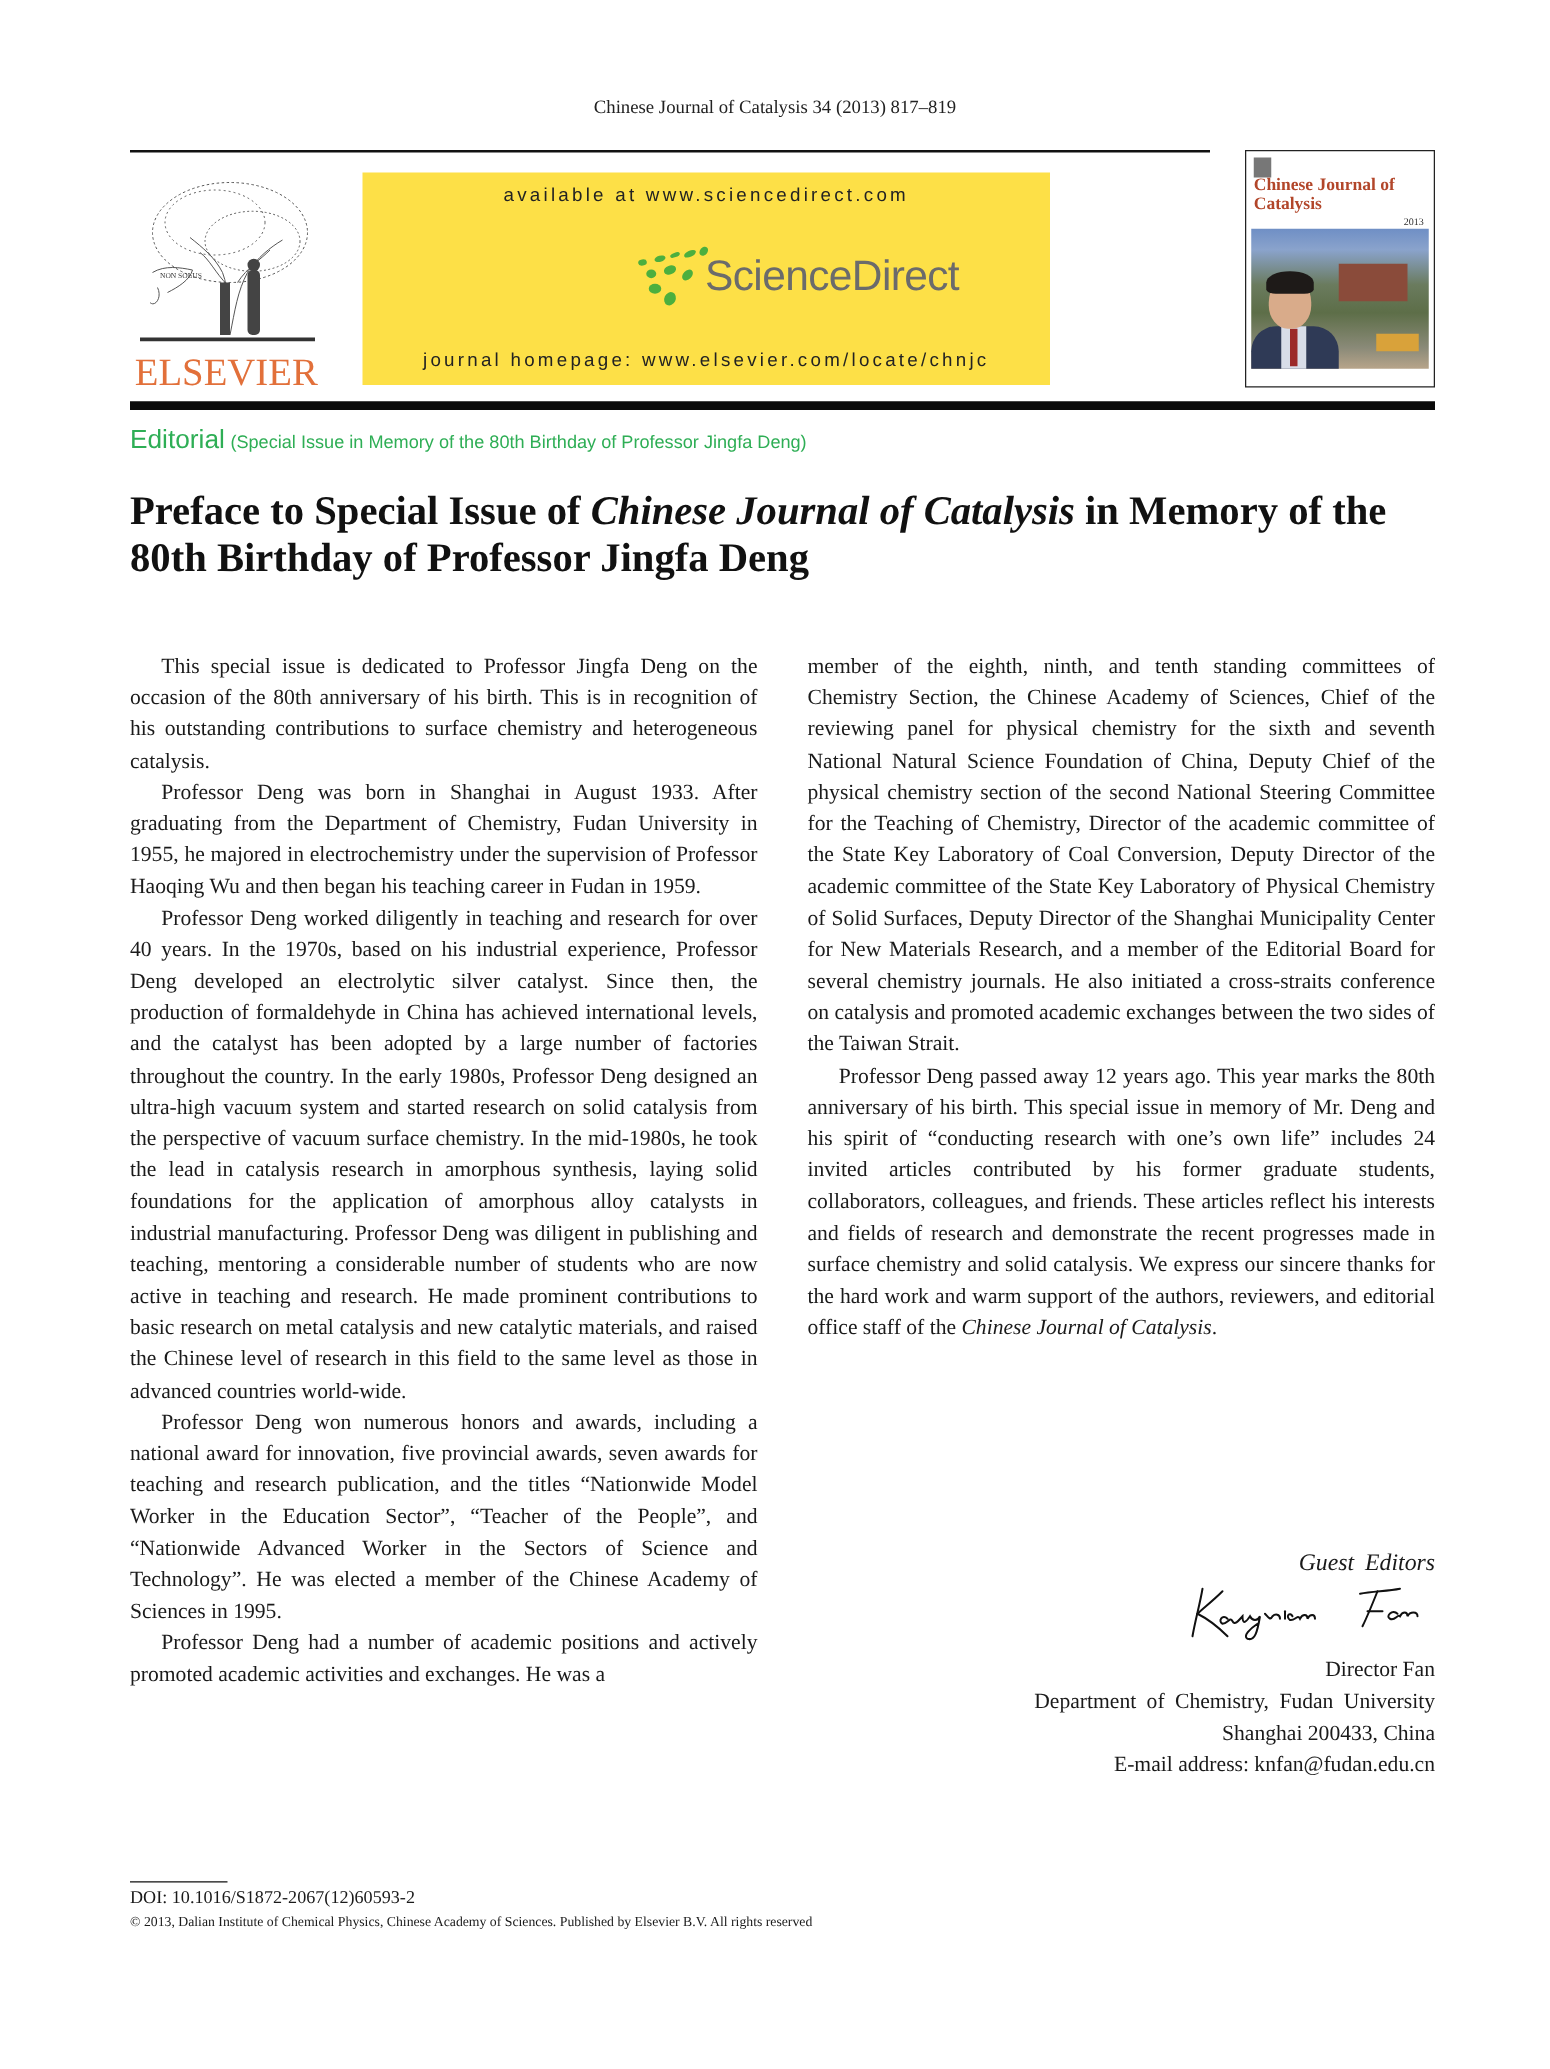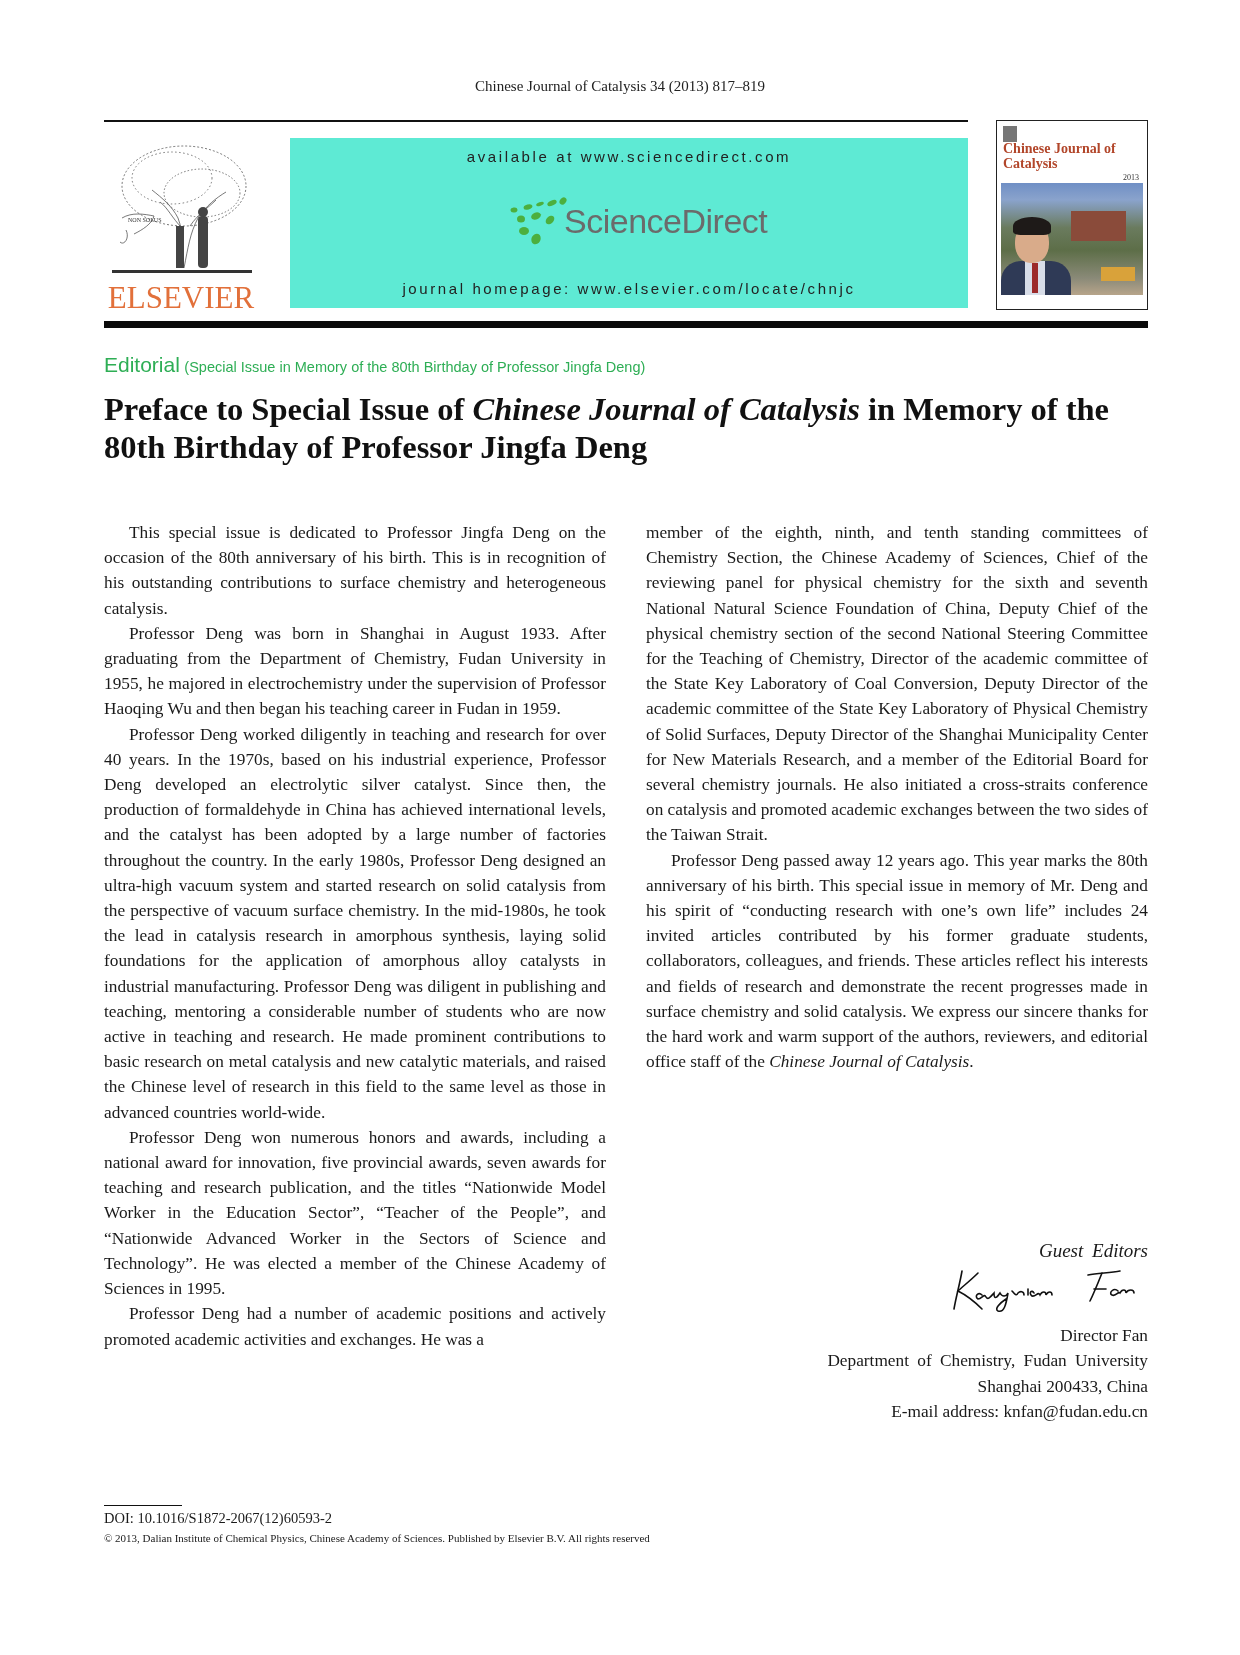--- a/index.html
+++ b/index.html
@@ -7,21 +7,21 @@
   body { position: relative; font-family: "Liberation Serif", "DejaVu Serif", serif; color: #1a1a1a; overflow: hidden; }
 
   .running-head { position: absolute; top: 78px; left: 0; width: 1240px; text-align: center; font-size: 15px; color: #222; }
 
   .top-rule { position: absolute; top: 120px; left: 104px; width: 864px; height: 2px; background: #111; }
 
   .elsevier-logo { position: absolute; top: 138px; left: 104px; width: 154px; height: 176px; }
   .elsevier-tree { position: absolute; top: 0; left: 8px; width: 140px; height: 140px; }
   .elsevier-word { position: absolute; top: 142px; left: 0; width: 154px; text-align: center; font-family: "Liberation Serif", serif; font-size: 31px; color: #e2703a; letter-spacing: 0px; }
 
-  .sd-box { position: absolute; top: 138px; left: 290px; width: 678px; height: 170px; background: #5eead4; }
+  .sd-box { position: absolute; top: 138px; left: 290px; width: 550px; height: 170px; background: #fde047; }
   .sd-available { position: absolute; top: 10px; left: 0; width: 100%; text-align: center; font-family: "Liberation Sans", sans-serif; font-size: 15px; letter-spacing: 2.6px; color: #222; }
   .sd-logo { position: absolute; top: 58px; left: 208px; height: 50px; width: 280px; }
   .sd-dots { position: absolute; top: 0; left: 0; width: 70px; height: 50px; }
   .sd-word { position: absolute; top: 6px; left: 66px; font-family: Liberation Sans, sans-serif; font-size: 34px; color: #6b6b6b; letter-spacing: -0.5px; }
   .sd-homepage { position: absolute; top: 142px; left: 0; width: 100%; text-align: center; font-family: "Liberation Sans", sans-serif; font-size: 15px; letter-spacing: 2.6px; color: #222; }
 
   .cover { position: absolute; top: 120px; left: 996px; width: 152px; height: 190px; border: 1.5px solid #222; background: #fff; overflow: hidden; }
   .cover-mini-logo { position: absolute; top: 5px; left: 6px; width: 14px; height: 16px; background: #777; }
   .cover-title { position: absolute; top: 20px; left: 6px; width: 140px; font-family: "Liberation Serif", serif; font-weight: bold; font-size: 14px; line-height: 15px; color: #b2462a; }
   .cover-year { position: absolute; top: 52px; right: 8px; font-size: 8px; color: #333; text-align: right; }
@@ -29,21 +29,21 @@
   .cover-building { position: absolute; top: 28px; left: 70px; width: 55px; height: 30px; background: #8a4b3a; }
   .cover-head { position: absolute; top: 38px; left: 14px; width: 34px; height: 42px; border-radius: 50% 50% 45% 45%; background: #d9ab8a; }
   .cover-hair { position: absolute; top: 34px; left: 12px; width: 38px; height: 18px; border-radius: 50% 50% 20% 20%; background: #1e1a18; }
   .cover-suit { position: absolute; top: 78px; left: 0; width: 70px; height: 34px; border-radius: 20px 20px 0 0; background: #2f3a56; }
   .cover-shirt { position: absolute; top: 78px; left: 24px; width: 20px; height: 34px; background: #d8dde8; }
   .cover-tie { position: absolute; top: 80px; left: 31px; width: 6px; height: 30px; background: #9c2a2a; }
   .cover-badge { position: absolute; top: 84px; right: 8px; width: 34px; height: 14px; background: #d9a23a; }
 
   .thick-rule { position: absolute; top: 321px; left: 104px; width: 1044px; height: 7px; background: #0a0a0a; }
 
-  .editorial-line { position: absolute; top: 353px; left: 104px; color: #2eae55; font-family: "Liberation Sans", sans-serif; white-space: nowrap; }
+  .editorial-line { position: absolute; top: 340px; left: 104px; color: #2eae55; font-family: "Liberation Sans", sans-serif; white-space: nowrap; }
   .editorial-word { font-size: 21px; }
   .editorial-sub { font-size: 14.5px; }
 
   .article-title { position: absolute; top: 390px; left: 104px; width: 1050px; font-family: "Liberation Serif", serif; font-weight: bold; font-size: 32.5px; line-height: 38px; color: #111; }
   .article-title em { font-style: italic; }
 
   .col { position: absolute; top: 520px; width: 502px; font-family: "Liberation Serif", serif; font-size: 17.3px; line-height: 25.2px; color: #1a1a1a; text-align: justify; hyphens: manual; }
   .col-left { left: 104px; }
   .col-right { left: 646px; }
   .col p { text-indent: 25px; }

